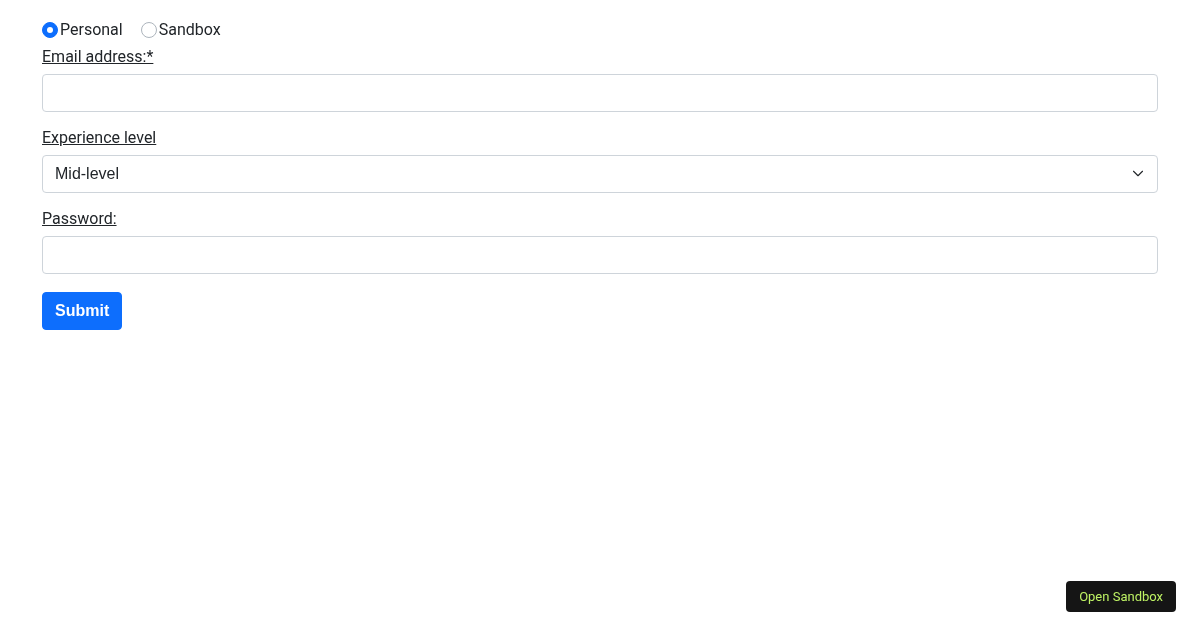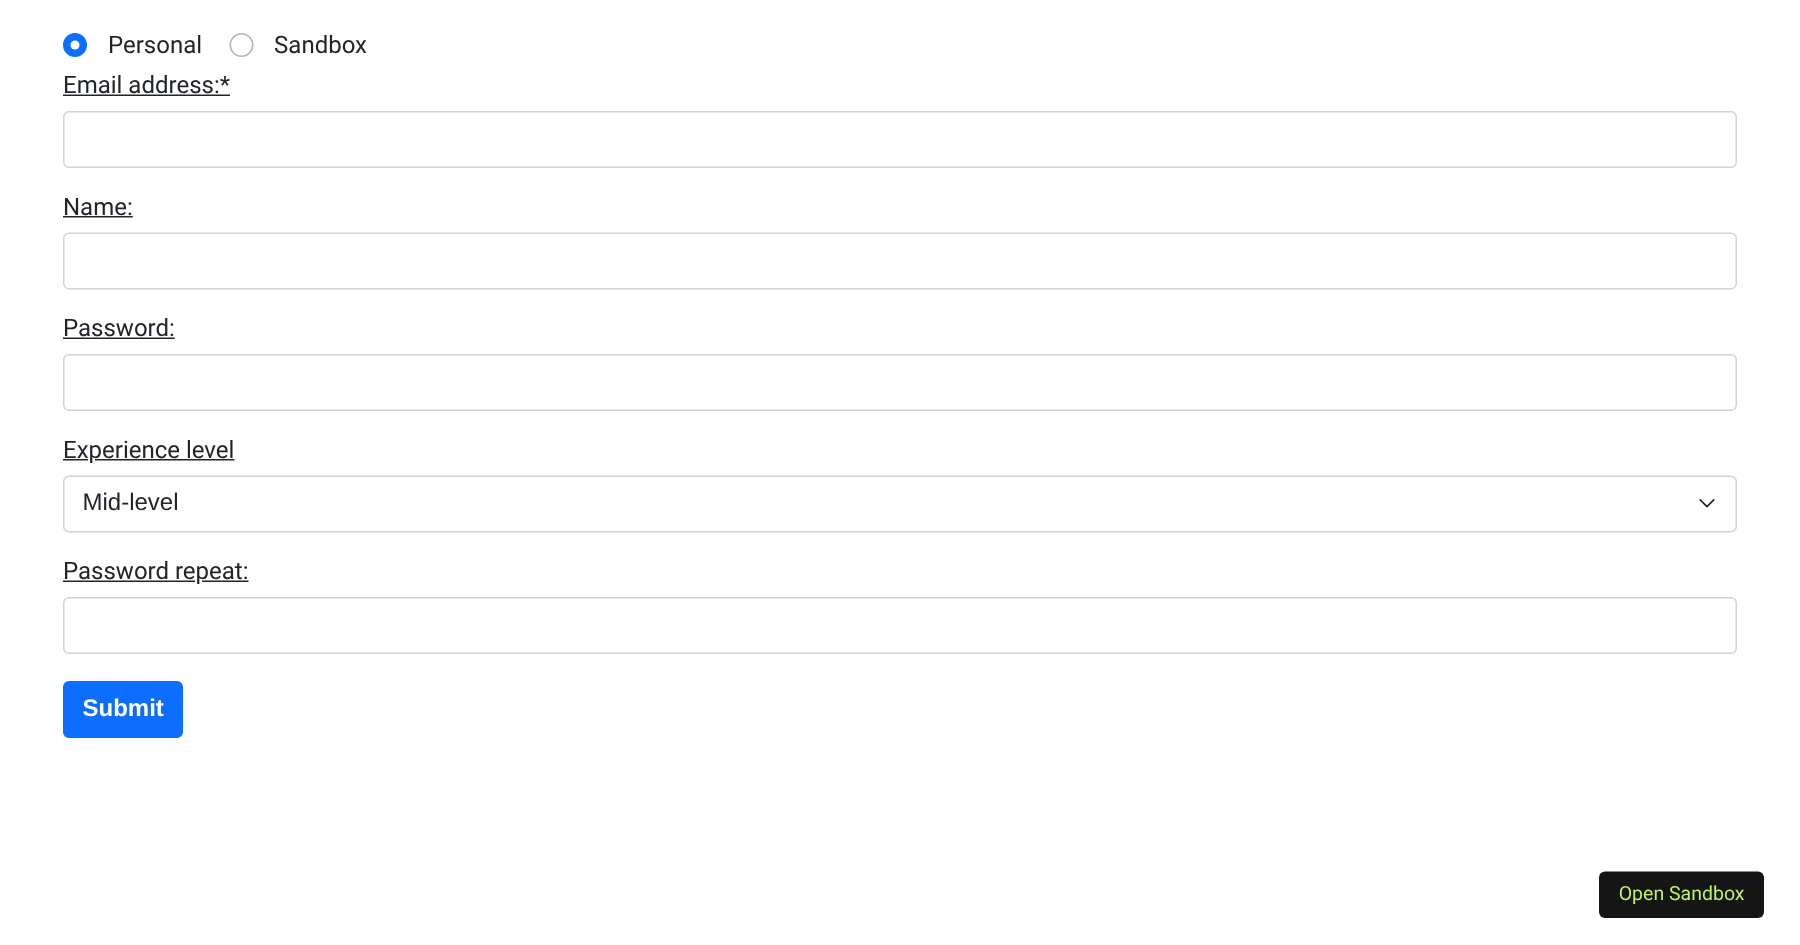--- a/index.html
+++ b/index.html
@@ -22,21 +22,21 @@
     }
     .radio-group {
       display: flex;
       gap: 18px;
       align-items: center;
       margin-bottom: 8px;
     }
     .radio-item {
       display: inline-flex;
       align-items: center;
-      gap: 14px;
+      gap: 2px;
       cursor: pointer;
     }
     .radio-circle {
       width: 16px;
       height: 16px;
       border-radius: 50%;
       border: 1px solid #adb5bd;
       display: inline-flex;
       align-items: center;
       justify-content: center;
@@ -152,46 +152,38 @@
       <span class="radio-circle"></span>
       <span class="radio-label">Sandbox</span>
     </label>
   </div>
 
   <div class="form-group">
     <label class="form-label">Email address:*</label>
     <input type="email" class="form-control" value="" style="">
   </div>
 
-  <div class="form-group">
-    <label class="form-label">Name:</label>
-    <input type="text" class="form-control" value="" style="">
-  </div>
-
-  <div class="form-group">
-    <label class="form-label">Password:</label>
-    <input type="password" class="form-control" value="" style="">
-  </div>
 
   <div class="form-group">
     <label class="form-label">Experience level</label>
     <div class="select-wrapper">
       <select class="form-select">
         <option>Mid-level</option>
       </select>
       <span class="select-chevron">
         <svg width="12" height="12" viewBox="0 0 16 16" fill="none">
           <path d="M2 5 L8 11 L14 5" stroke="currentColor" stroke-width="1.5" fill="none" stroke-linecap="round" stroke-linejoin="round"></path>
         </svg>
       </span>
     </div>
   </div>
 
   <div class="form-group">
-    <label class="form-label">Password repeat:</label>
+    <label class="form-label">Password:</label>
     <input type="password" class="form-control" value="" style="">
   </div>
+
 
   <button class="btn-primary">Submit</button>
 
 </div>
 
 <button class="open-sandbox">Open Sandbox</button>
 
 </body></html>

